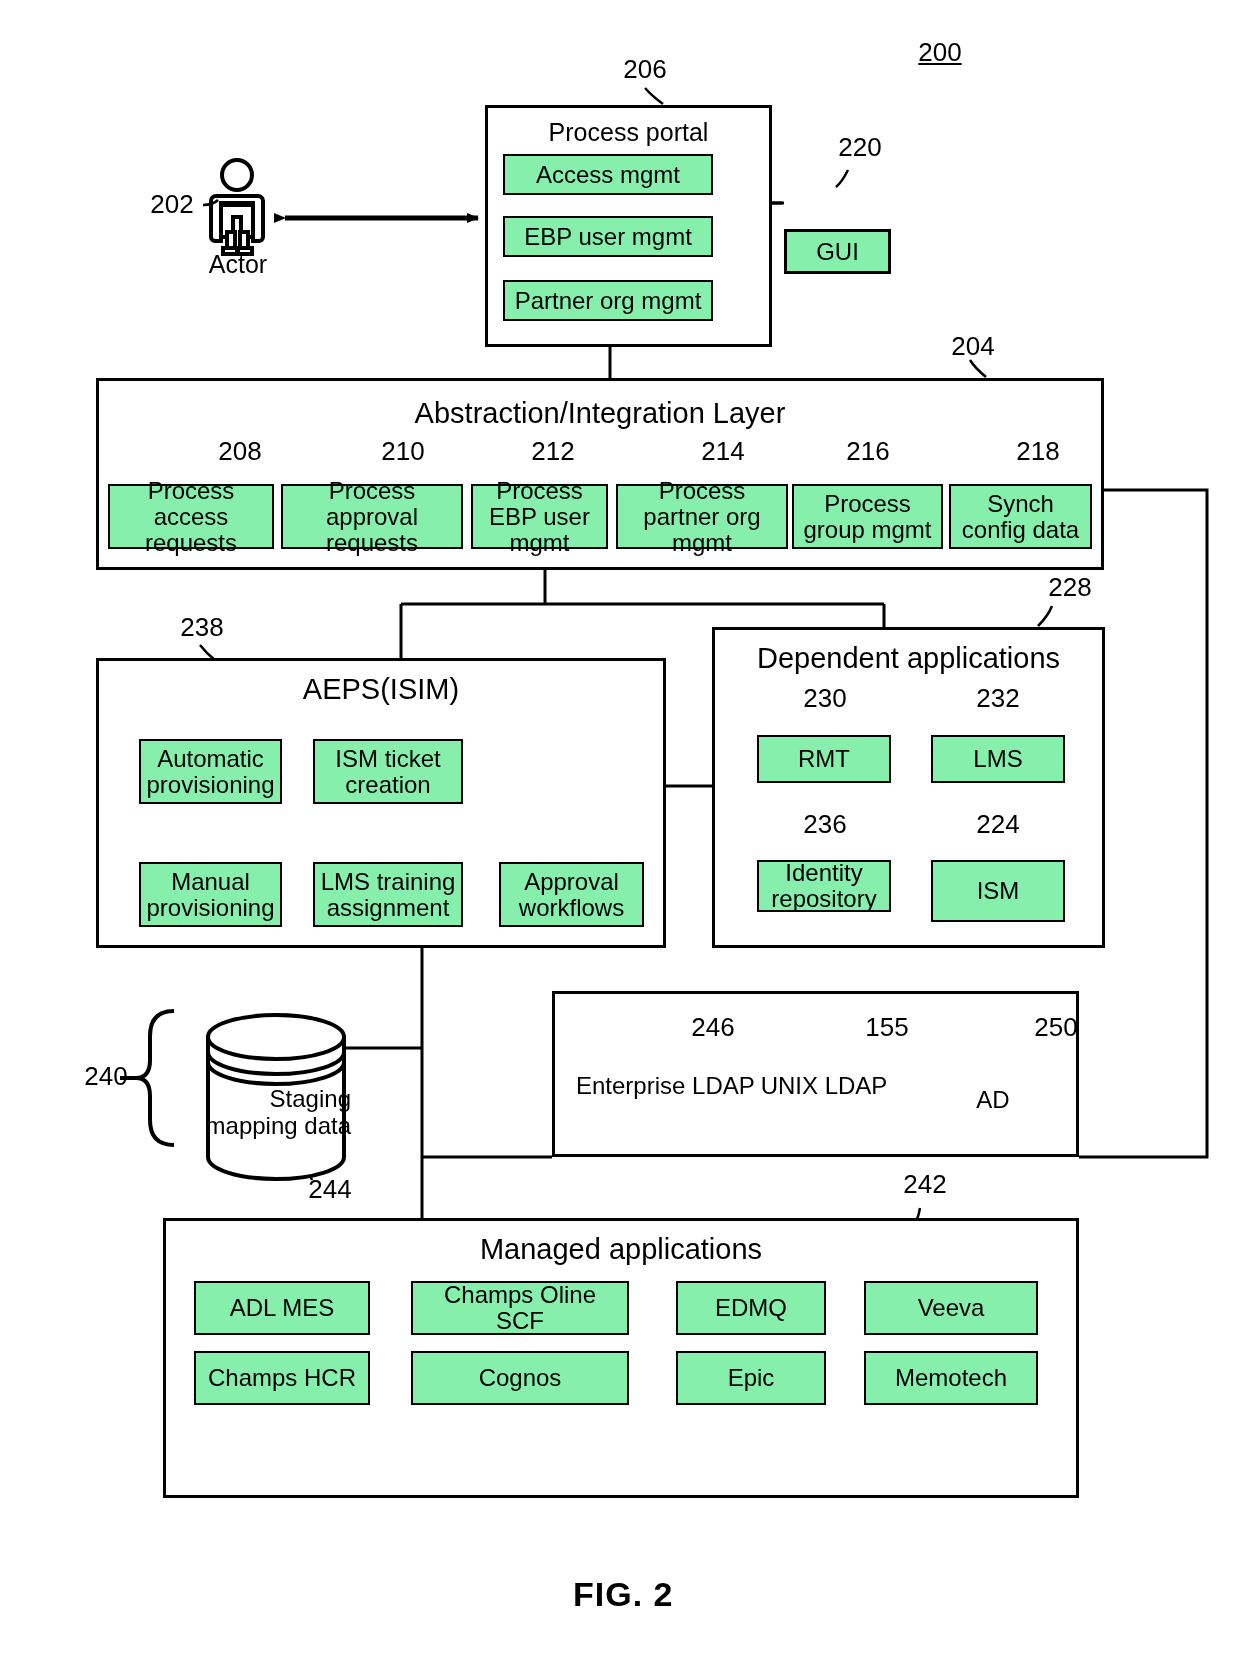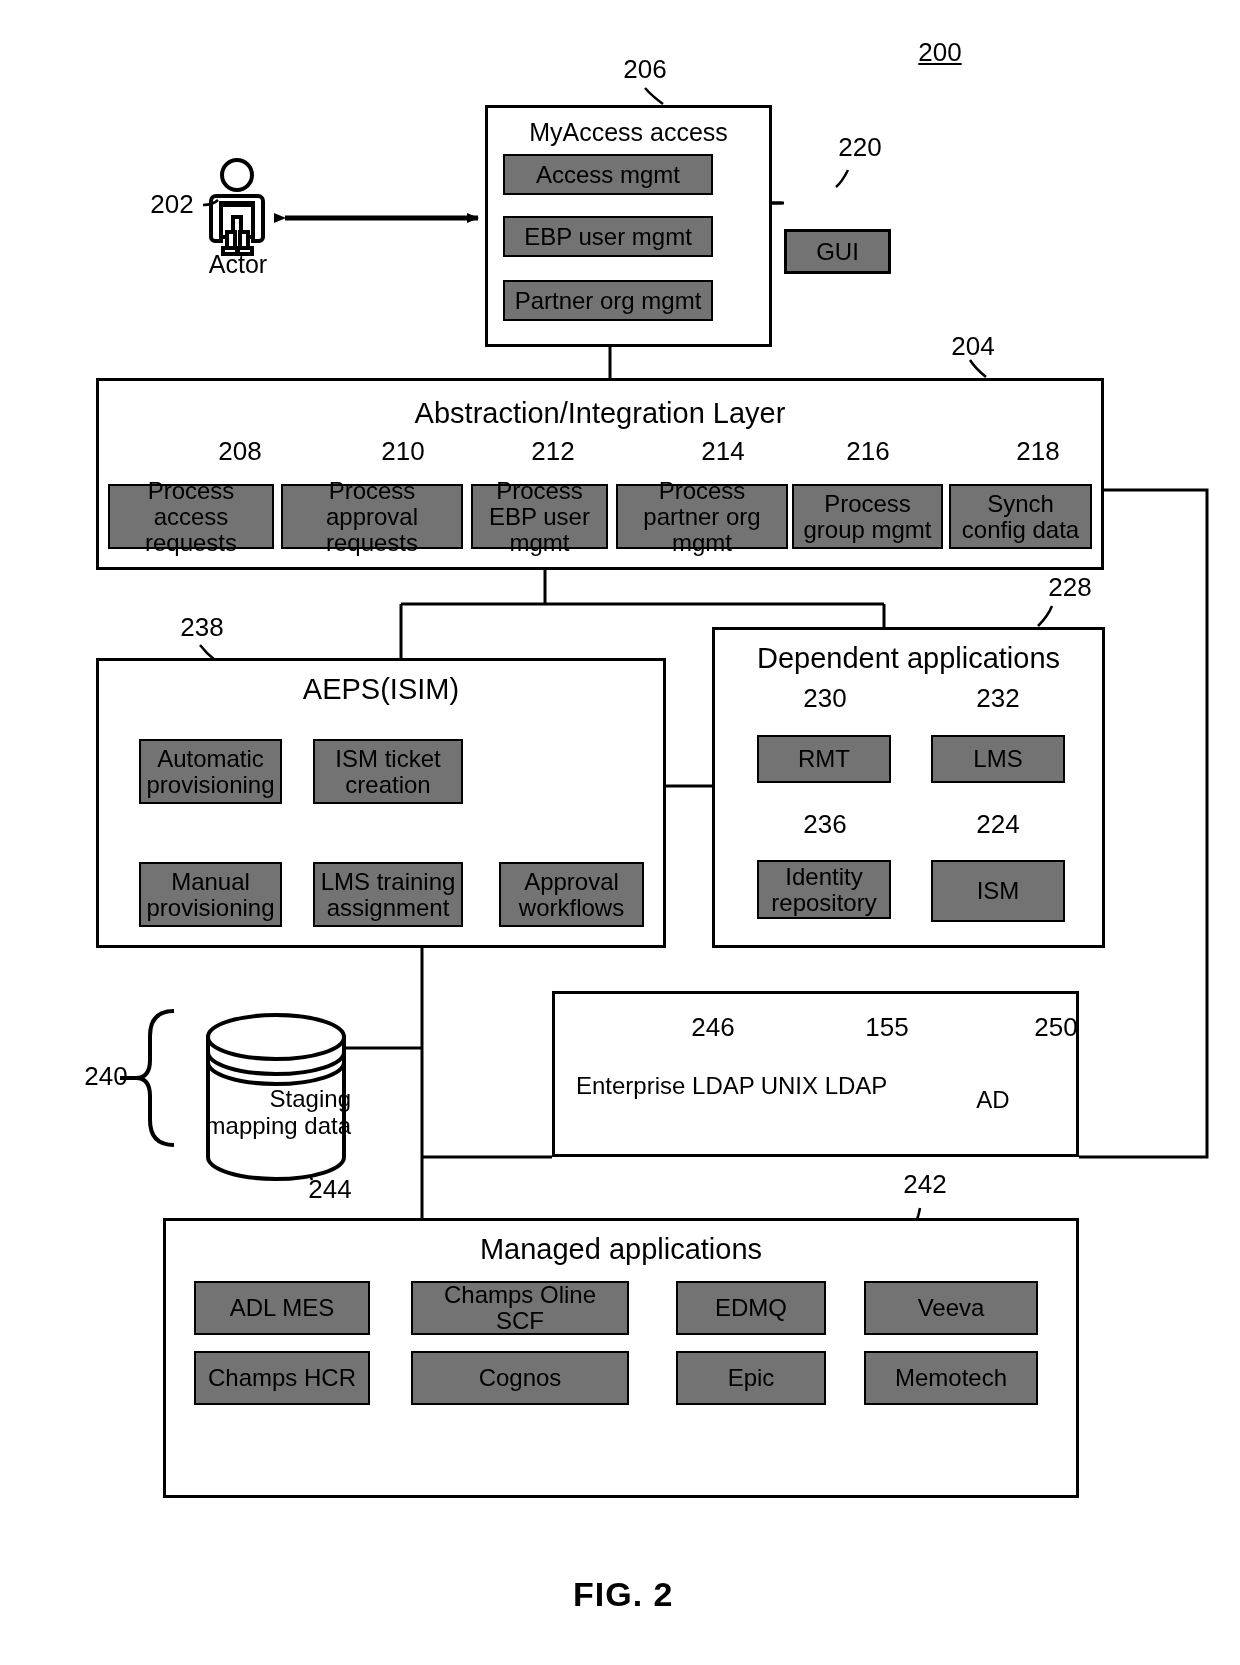--- a/index.html
+++ b/index.html
@@ -2,21 +2,21 @@
 <html><head>
 <meta charset="utf-8">
 <style>
   html,body{margin:0;padding:0;background:#fff;}
   body{width:1240px;height:1665px;font-family:"Liberation Sans",sans-serif;color:#000;position:relative;overflow:hidden;}
   #stage{position:absolute;left:0;top:0;width:1240px;height:1665px;}
   svg.lines{position:absolute;left:0;top:0;width:1240px;height:1665px;pointer-events:none;}
   .box{position:absolute;border:2px solid #000;background:#fff;box-sizing:border-box;}
   .box.thick{border-width:3px;}
   .title{position:absolute;left:0;right:0;text-align:center;font-size:25px;line-height:28px;}
-  .inner{position:absolute;border:2px solid #000;background:#737373;box-sizing:border-box;
+  .inner{position:absolute;border:2px solid #000;background:#86efac;box-sizing:border-box;
          display:flex;align-items:center;justify-content:center;text-align:center;
          font-size:24px;line-height:26px;padding:2px 4px;}
   .ref{position:absolute;font-size:26px;line-height:28px;text-align:center;white-space:nowrap;}
   .ref.u{text-decoration:underline;}
   .caption{position:absolute;font-size:34px;font-weight:bold;letter-spacing:1px;}
   .tri-label{position:absolute;text-align:center;font-size:24px;line-height:26px;white-space:nowrap;}
   .cyl-label{position:absolute;text-align:right;font-size:24px;line-height:27px;width:150px;}
   .actor-label{position:absolute;font-size:25px;text-align:center;width:140px;}
 </style>
 </head>
@@ -114,21 +114,21 @@
   <div class="ref u" style="left:895px;top:38px;width:90px;">200</div>
 
   <div class="ref" style="left:142px;top:190px;width:60px;">202</div>
   <svg style="position:absolute;left:0;top:0;width:1240px;height:1665px;pointer-events:none;">
     <path d="M203,205 Q213,205 218,200" fill="none" stroke="#000" stroke-width="2.5"></path>
   </svg>
   <div class="actor-label" style="left:168px;top:250px;">Actor</div>
 
   <div class="ref" style="left:605px;top:55px;width:80px;">206</div>
   <div class="box thick" style="left:485px;top:105px;width:287px;height:242px;">
-    <div class="title" style="top:10px;">MyAccess access</div>
+    <div class="title" style="top:10px;">Process portal</div>
   </div>
   <div class="inner" style="left:503px;top:154px;width:210px;height:41px;">Access mgmt</div>
   <div class="inner" style="left:503px;top:216px;width:210px;height:41px;">EBP user mgmt</div>
   <div class="inner" style="left:503px;top:280px;width:210px;height:41px;">Partner org mgmt</div>
 
   <div class="ref" style="left:820px;top:133px;width:80px;">220</div>
   <div class="inner" style="left:784px;top:181px;width:107px;height:45px;border-width:3px;margin-top:48px;">GUI</div>
 
   <div class="ref" style="left:933px;top:332px;width:80px;">204</div>
   <div class="box thick" style="left:96px;top:378px;width:1008px;height:192px;">
@@ -165,21 +165,21 @@
 
   <div class="ref" style="left:1030px;top:573px;width:80px;">228</div>
   <div class="box thick" style="left:712px;top:627px;width:393px;height:321px;">
     <div class="title" style="top:14px;font-size:29px;">Dependent applications</div>
   </div>
   <div class="ref" style="left:795px;top:684px;width:60px;">230</div>
   <div class="inner" style="left:757px;top:735px;width:134px;height:48px;">RMT</div>
   <div class="ref" style="left:968px;top:684px;width:60px;">232</div>
   <div class="inner" style="left:931px;top:735px;width:134px;height:48px;">LMS</div>
   <div class="ref" style="left:795px;top:810px;width:60px;">236</div>
-  <div class="inner" style="left:757px;top:860px;width:134px;height:59px;">Identity repository</div>
+  <div class="inner" style="left:757px;top:860px;width:134px;height:52px;">Identity repository</div>
   <div class="ref" style="left:968px;top:810px;width:60px;">224</div>
   <div class="inner" style="left:931px;top:860px;width:134px;height:62px;">ISM</div>
 
   <div class="ref" style="left:76px;top:1062px;width:60px;">240</div>
   <div class="cyl-label" style="left:201px;top:1085px;">Staging mapping data</div>
   <div class="ref" style="left:300px;top:1175px;width:60px;">244</div>
 
   <div class="box thick" style="left:552px;top:991px;width:527px;height:166px;"></div>
   <div class="ref" style="left:678px;top:1013px;width:70px;">246</div>
   <div class="tri-label" style="left:576px;top:1073px;width:150px;">Enterprise LDAP</div>

